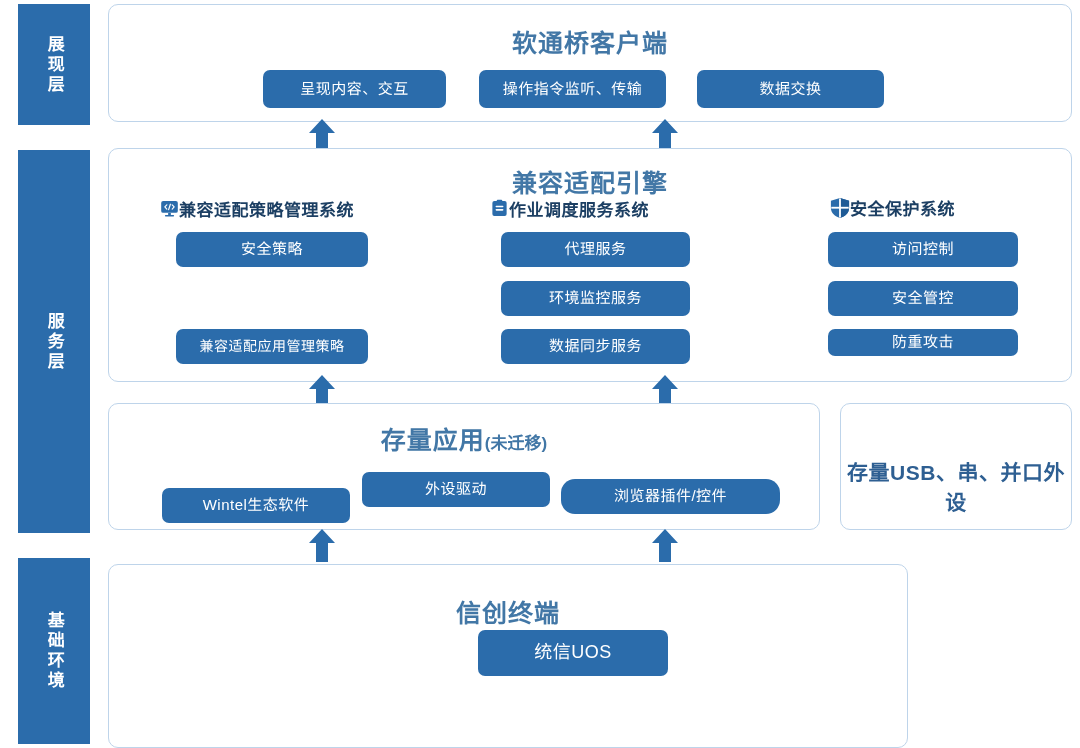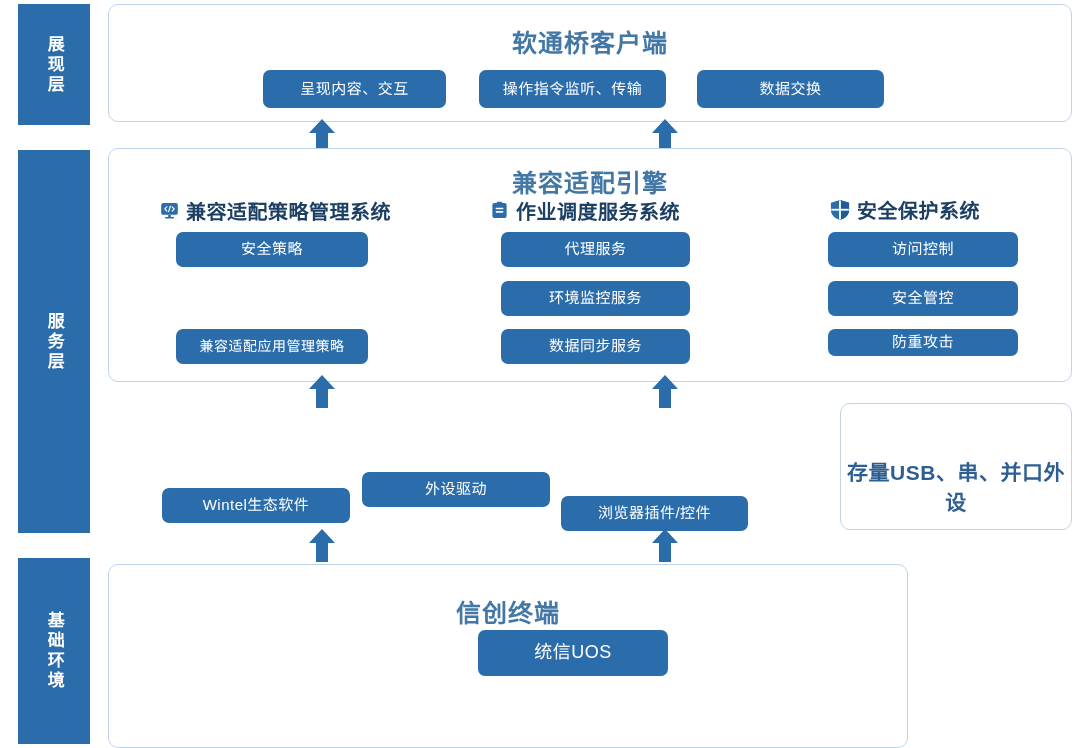--- a/index.html
+++ b/index.html
@@ -80,23 +80,22 @@
     text-align: center;
     line-height: 1.1;
   }
   .pill.sm { font-size: 14px; }
 
   
   .group-head {
     position: absolute;
     display: flex;
     align-items: center;
-    gap: 7px;
     color: #1c3f63;
-    font-size: 20px;
+    font-size: 17px;
     font-weight: 700;
     letter-spacing: 0.5px;
     white-space: nowrap;
   }
   .group-head .gh-icon {
     width: 19px;
     height: 19px;
     flex: 0 0 19px;
     display: block;
   }
@@ -214,24 +213,29 @@
     <svg viewBox="0 0 28 34" xmlns="http://www.w3.org/2000/svg" aria-hidden="true">
       <polygon points="14,1 27,15 20,15 20,34 8,34 8,15 1,15" fill="#2b6cab"></polygon>
     </svg>
   </div>
   <div class="arrow" style="left:651px; top:374px;">
     <svg viewBox="0 0 28 34" xmlns="http://www.w3.org/2000/svg" aria-hidden="true">
       <polygon points="14,1 27,15 20,15 20,34 8,34 8,15 1,15" fill="#2b6cab"></polygon>
     </svg>
   </div>
 
+  <div class="panel" style="left:108px; top:403px; width:712px; height:127px;">
+    <div class="panel-title" style="top:16px;">
+      <span>存量应用</span><span class="sub">(未迁移)</span>
+    </div>
+  </div>
 
   <div class="pill" style="left:162px; top:472px; width:188px; height:35px;margin-top:16px;">Wintel生态软件</div>
   <div class="pill" style="left:362px; top:472px; width:188px; height:35px;">外设驱动</div>
-  <div class="pill" style="left:561px; top:496px; width:187px; height:35px;">浏览器插件/控件</div>
+  <div class="pill" style="left:561px; top:479px; width:219px; height:35px;border-radius:14px;">浏览器插件/控件</div>
 
   <div class="panel" style="left:840px; top:403px; width:232px; height:127px;">
     <div class="plain-text" style="top:52px;">存量USB、串、并口外设</div>
   </div>
 
   <div class="arrow" style="left:308px; top:528px;">
     <svg viewBox="0 0 28 34" xmlns="http://www.w3.org/2000/svg" aria-hidden="true">
       <polygon points="14,1 27,15 20,15 20,34 8,34 8,15 1,15" fill="#2b6cab"></polygon>
     </svg>
   </div>

